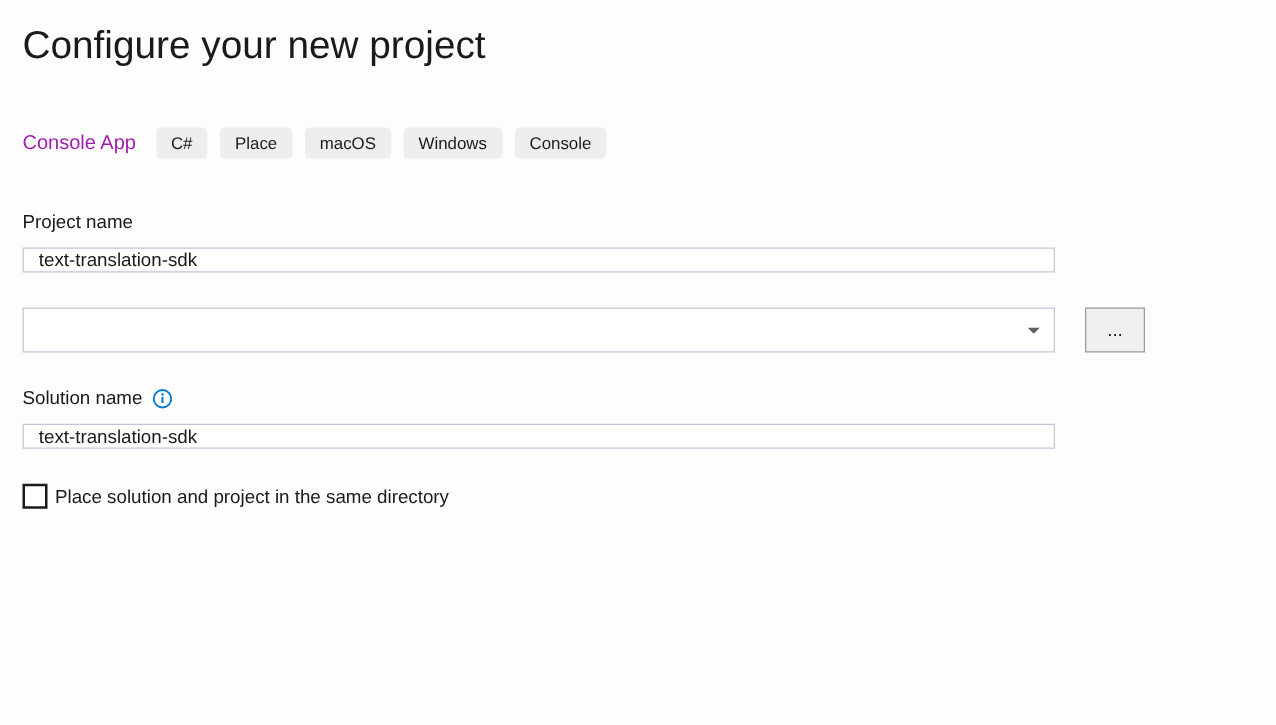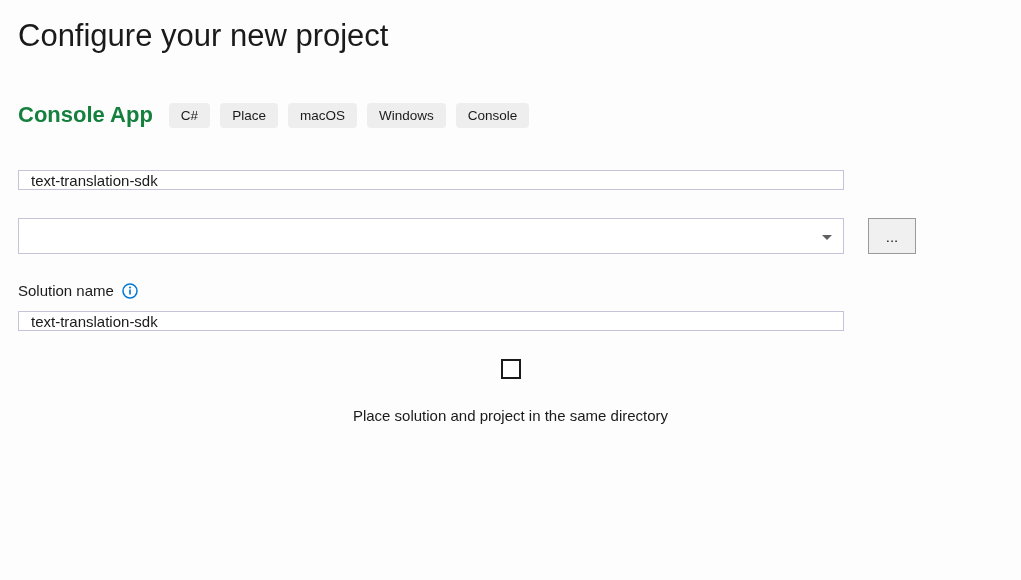--- a/index.html
+++ b/index.html
@@ -21,23 +21,23 @@
       margin-bottom: 48px;
       color: #1a1a1a;
     }
     .subtitle-row {
       display: flex;
       align-items: center;
       gap: 16px;
       margin-bottom: 42px;
     }
     .subtitle {
-      font-size: 22px;
-      font-weight: 700;
-      color: #15803d;
+      font-size: 16px;
+      font-weight: 400;
+      color: #a21caf;
     }
     .tags {
       display: flex;
       gap: 10px;
     }
     .tag {
       background: #eeeeee;
       border-radius: 4px;
       padding: 5px 12px;
       font-size: 13.5px;
@@ -116,22 +116,21 @@
       display: flex;
       align-items: center;
       justify-content: center;
       font-size: 15px;
       color: #1a1a1a;
       font-family: inherit;
     }
     .checkbox-row {
       display: flex;
       align-items: center;
-      gap: 28px;
-      flex-direction: column;
+      gap: 6px;
     }
     .checkbox {
       width: 20px;
       height: 20px;
       border: 2px solid #1a1a1a;
       background: #ffffff;
       cursor: pointer;
       appearance: none;
       -webkit-appearance: none;
       position: relative;
@@ -159,20 +158,21 @@
   <div class="tags">
     <span class="tag">C#</span>
     <span class="tag">Place</span>
     <span class="tag">macOS</span>
     <span class="tag">Windows</span>
     <span class="tag">Console</span>
   </div>
 </div>
 
 <div class="form-group">
+  <label class="form-label">Project name</label>
   <input type="text" class="text-input" value="text-translation-sdk" style="">
 </div>
 
 <div class="form-group">
   <div class="location-row">
     <div class="combo-wrapper">
       <input type="text" class="combo-input" value="" style="">
       <span class="combo-arrow">
         <svg width="10" height="6" viewBox="0 0 10 6">
             <path d="M0 0 L5 5 L10 0 Z" fill="#606060"></path>

